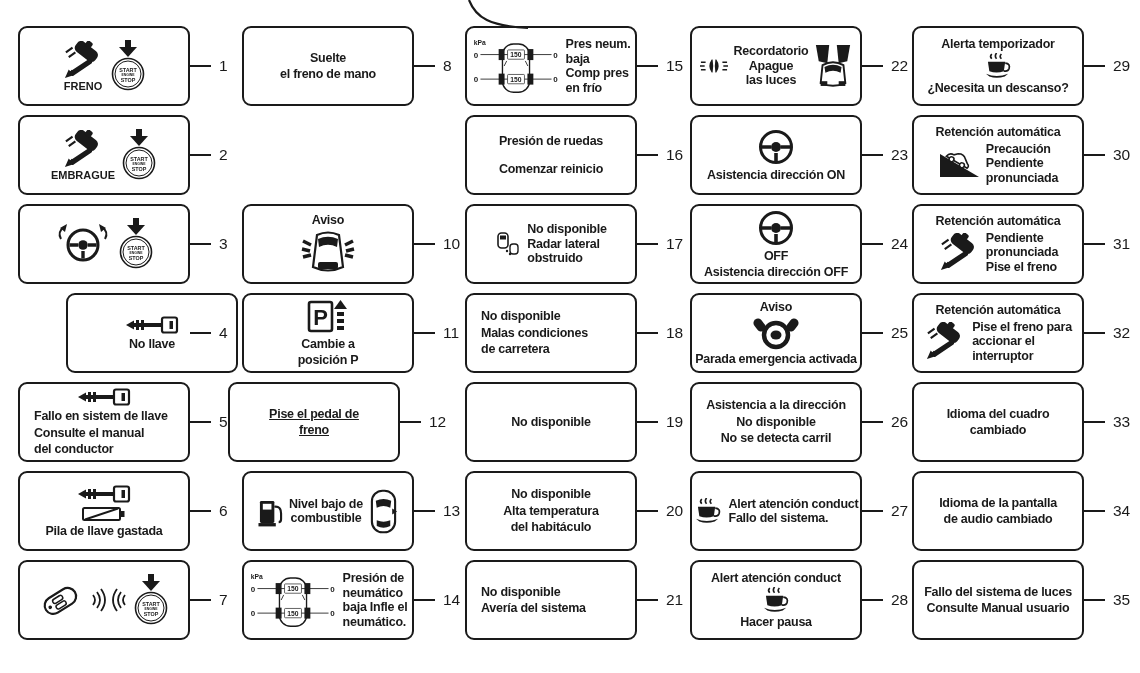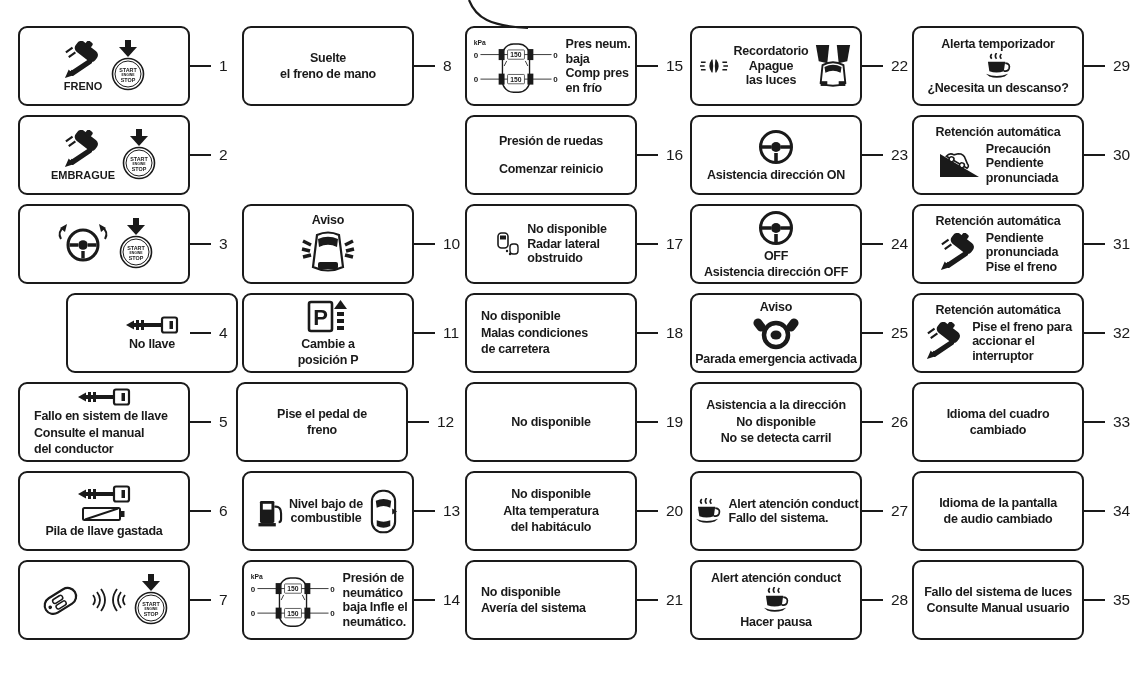--- a/index.html
+++ b/index.html
@@ -351,21 +351,21 @@
         </div>
         <div class="row">
           <span class="t">posición P</span>
         </div>
       </div>
       <div class="callout">
         <span class="cline"></span>
         <span class="cnum">11</span>
       </div>
     </div>
-    <div class="cell" style="left: 236px; top: 382px;">
+    <div class="cell" style="left: 228px; top: 382px; text-decoration: underline;">
       <div class="box">
         <div class="row">
           <span class="t">Pise el pedal de</span>
         </div>
         <div class="row">
           <span class="t">freno</span>
         </div>
       </div>
       <div class="callout">
         <span class="cline"></span>

